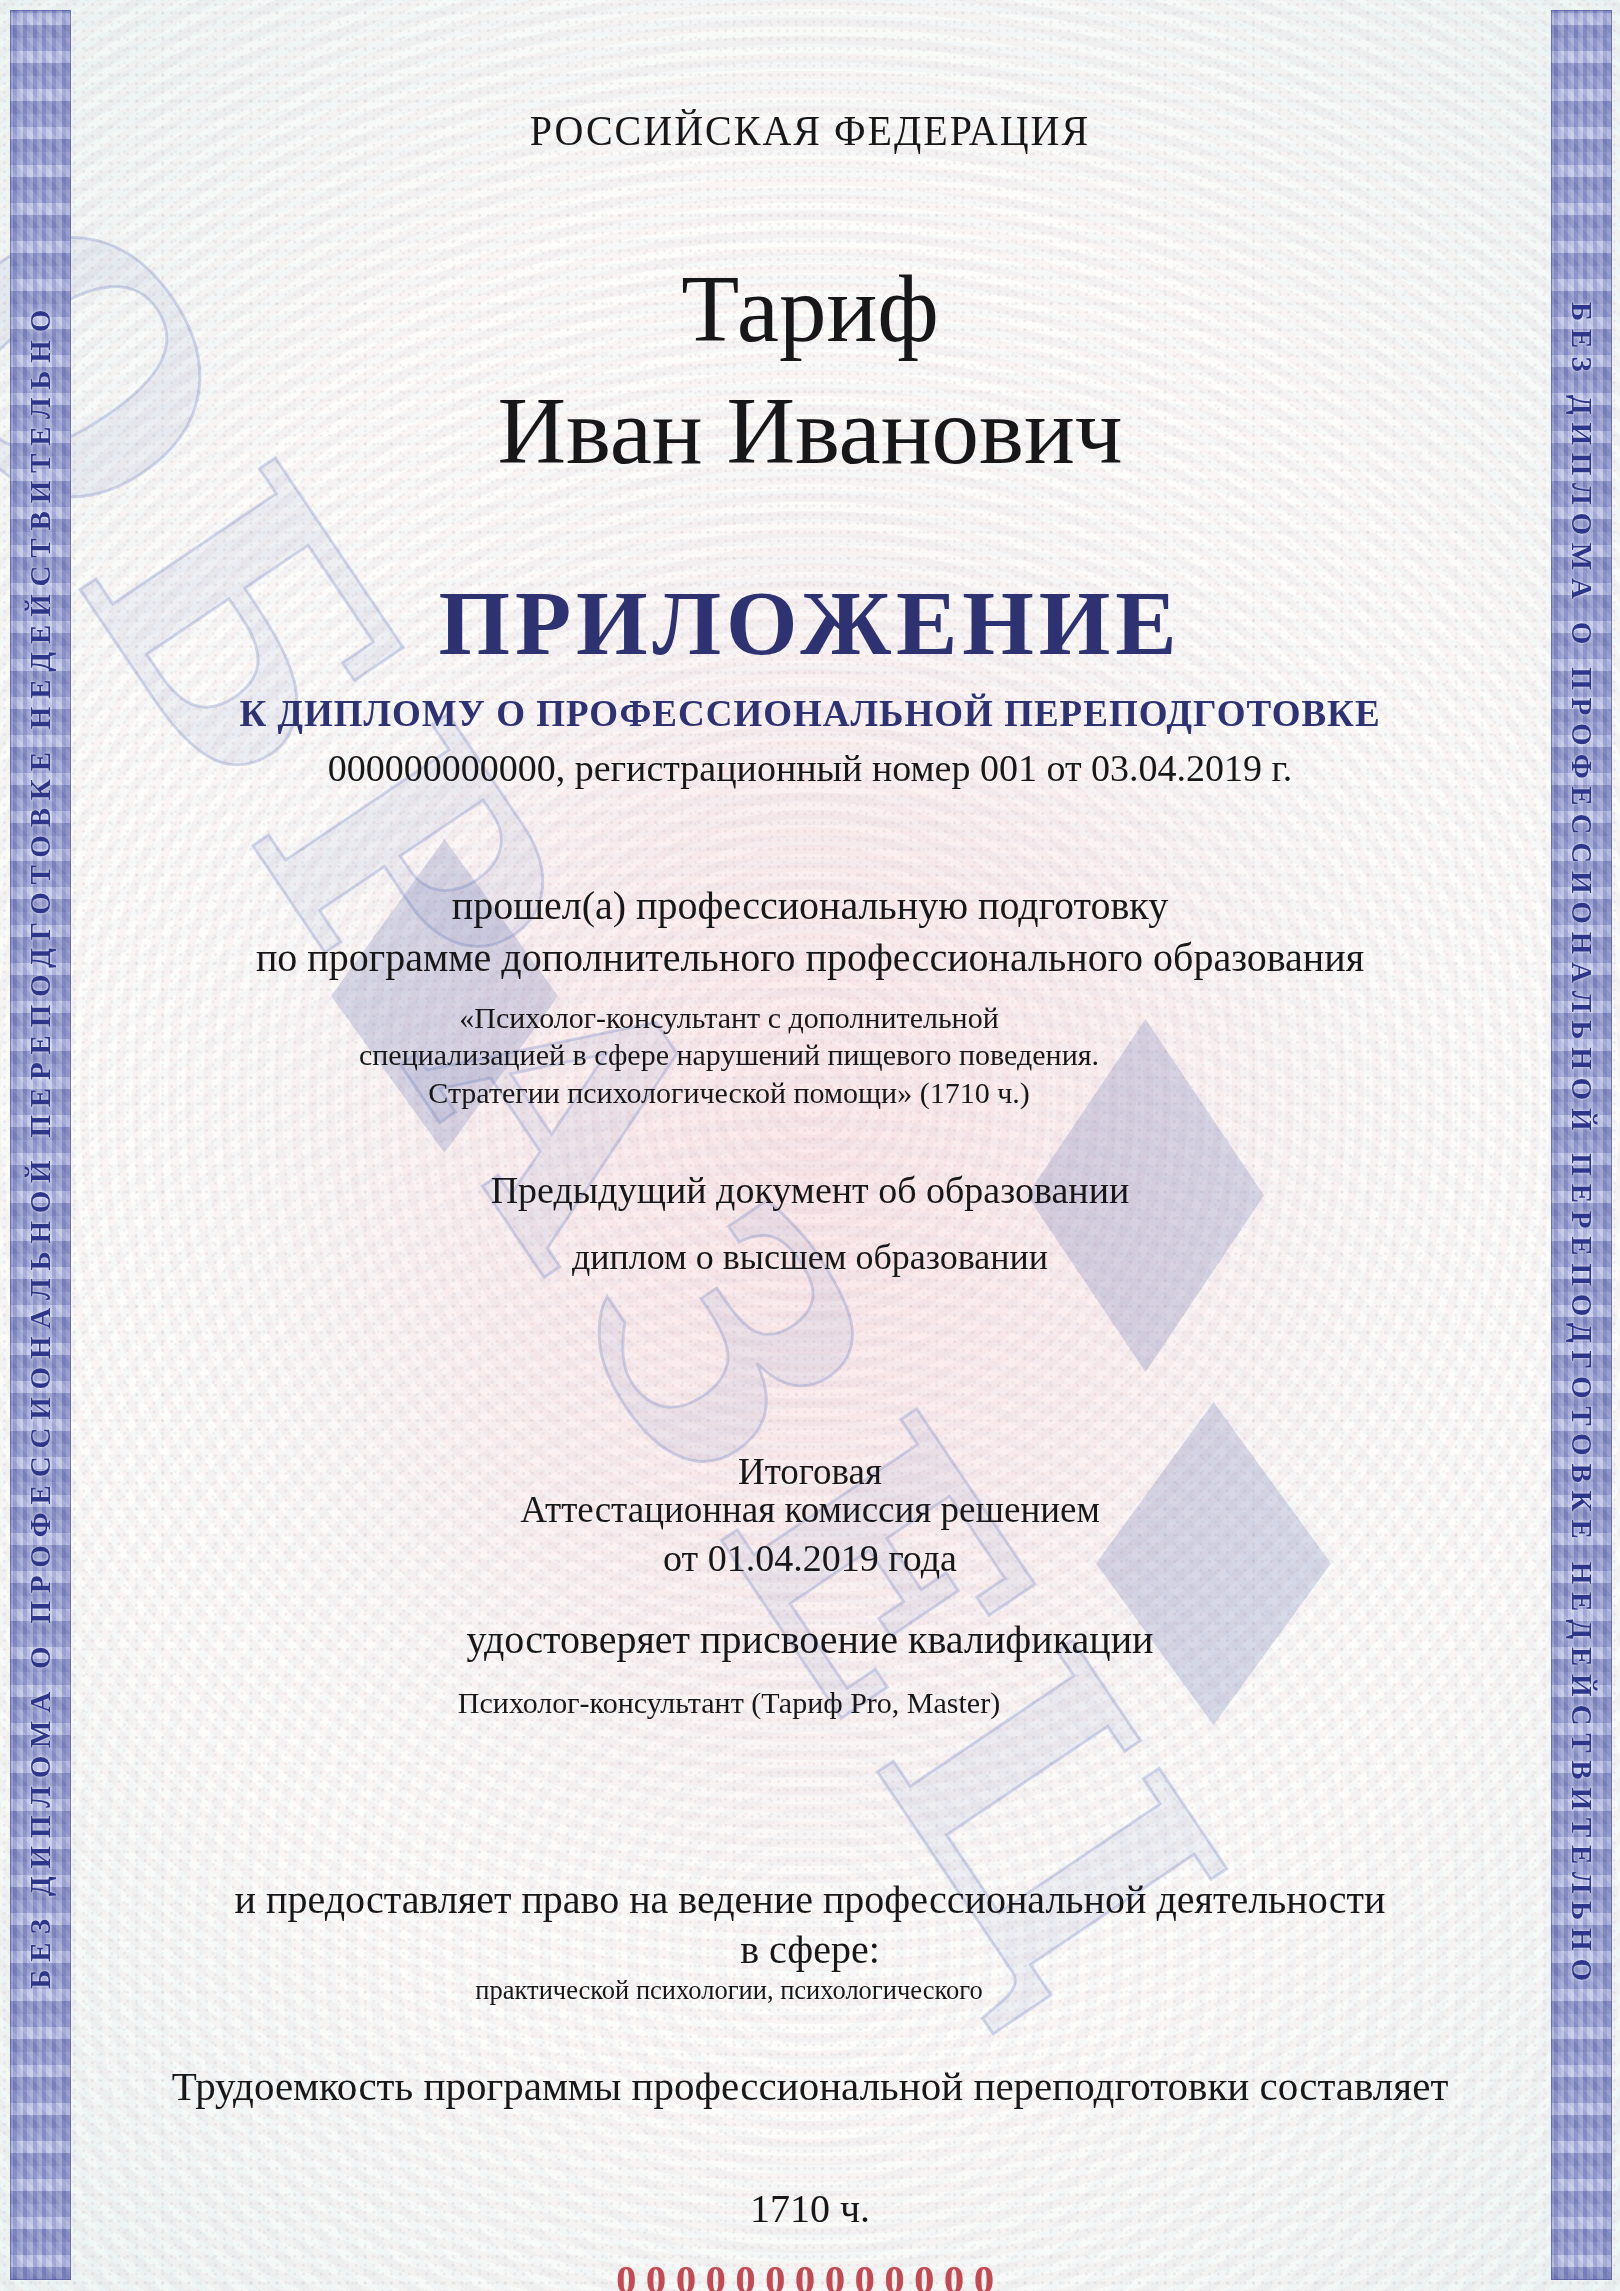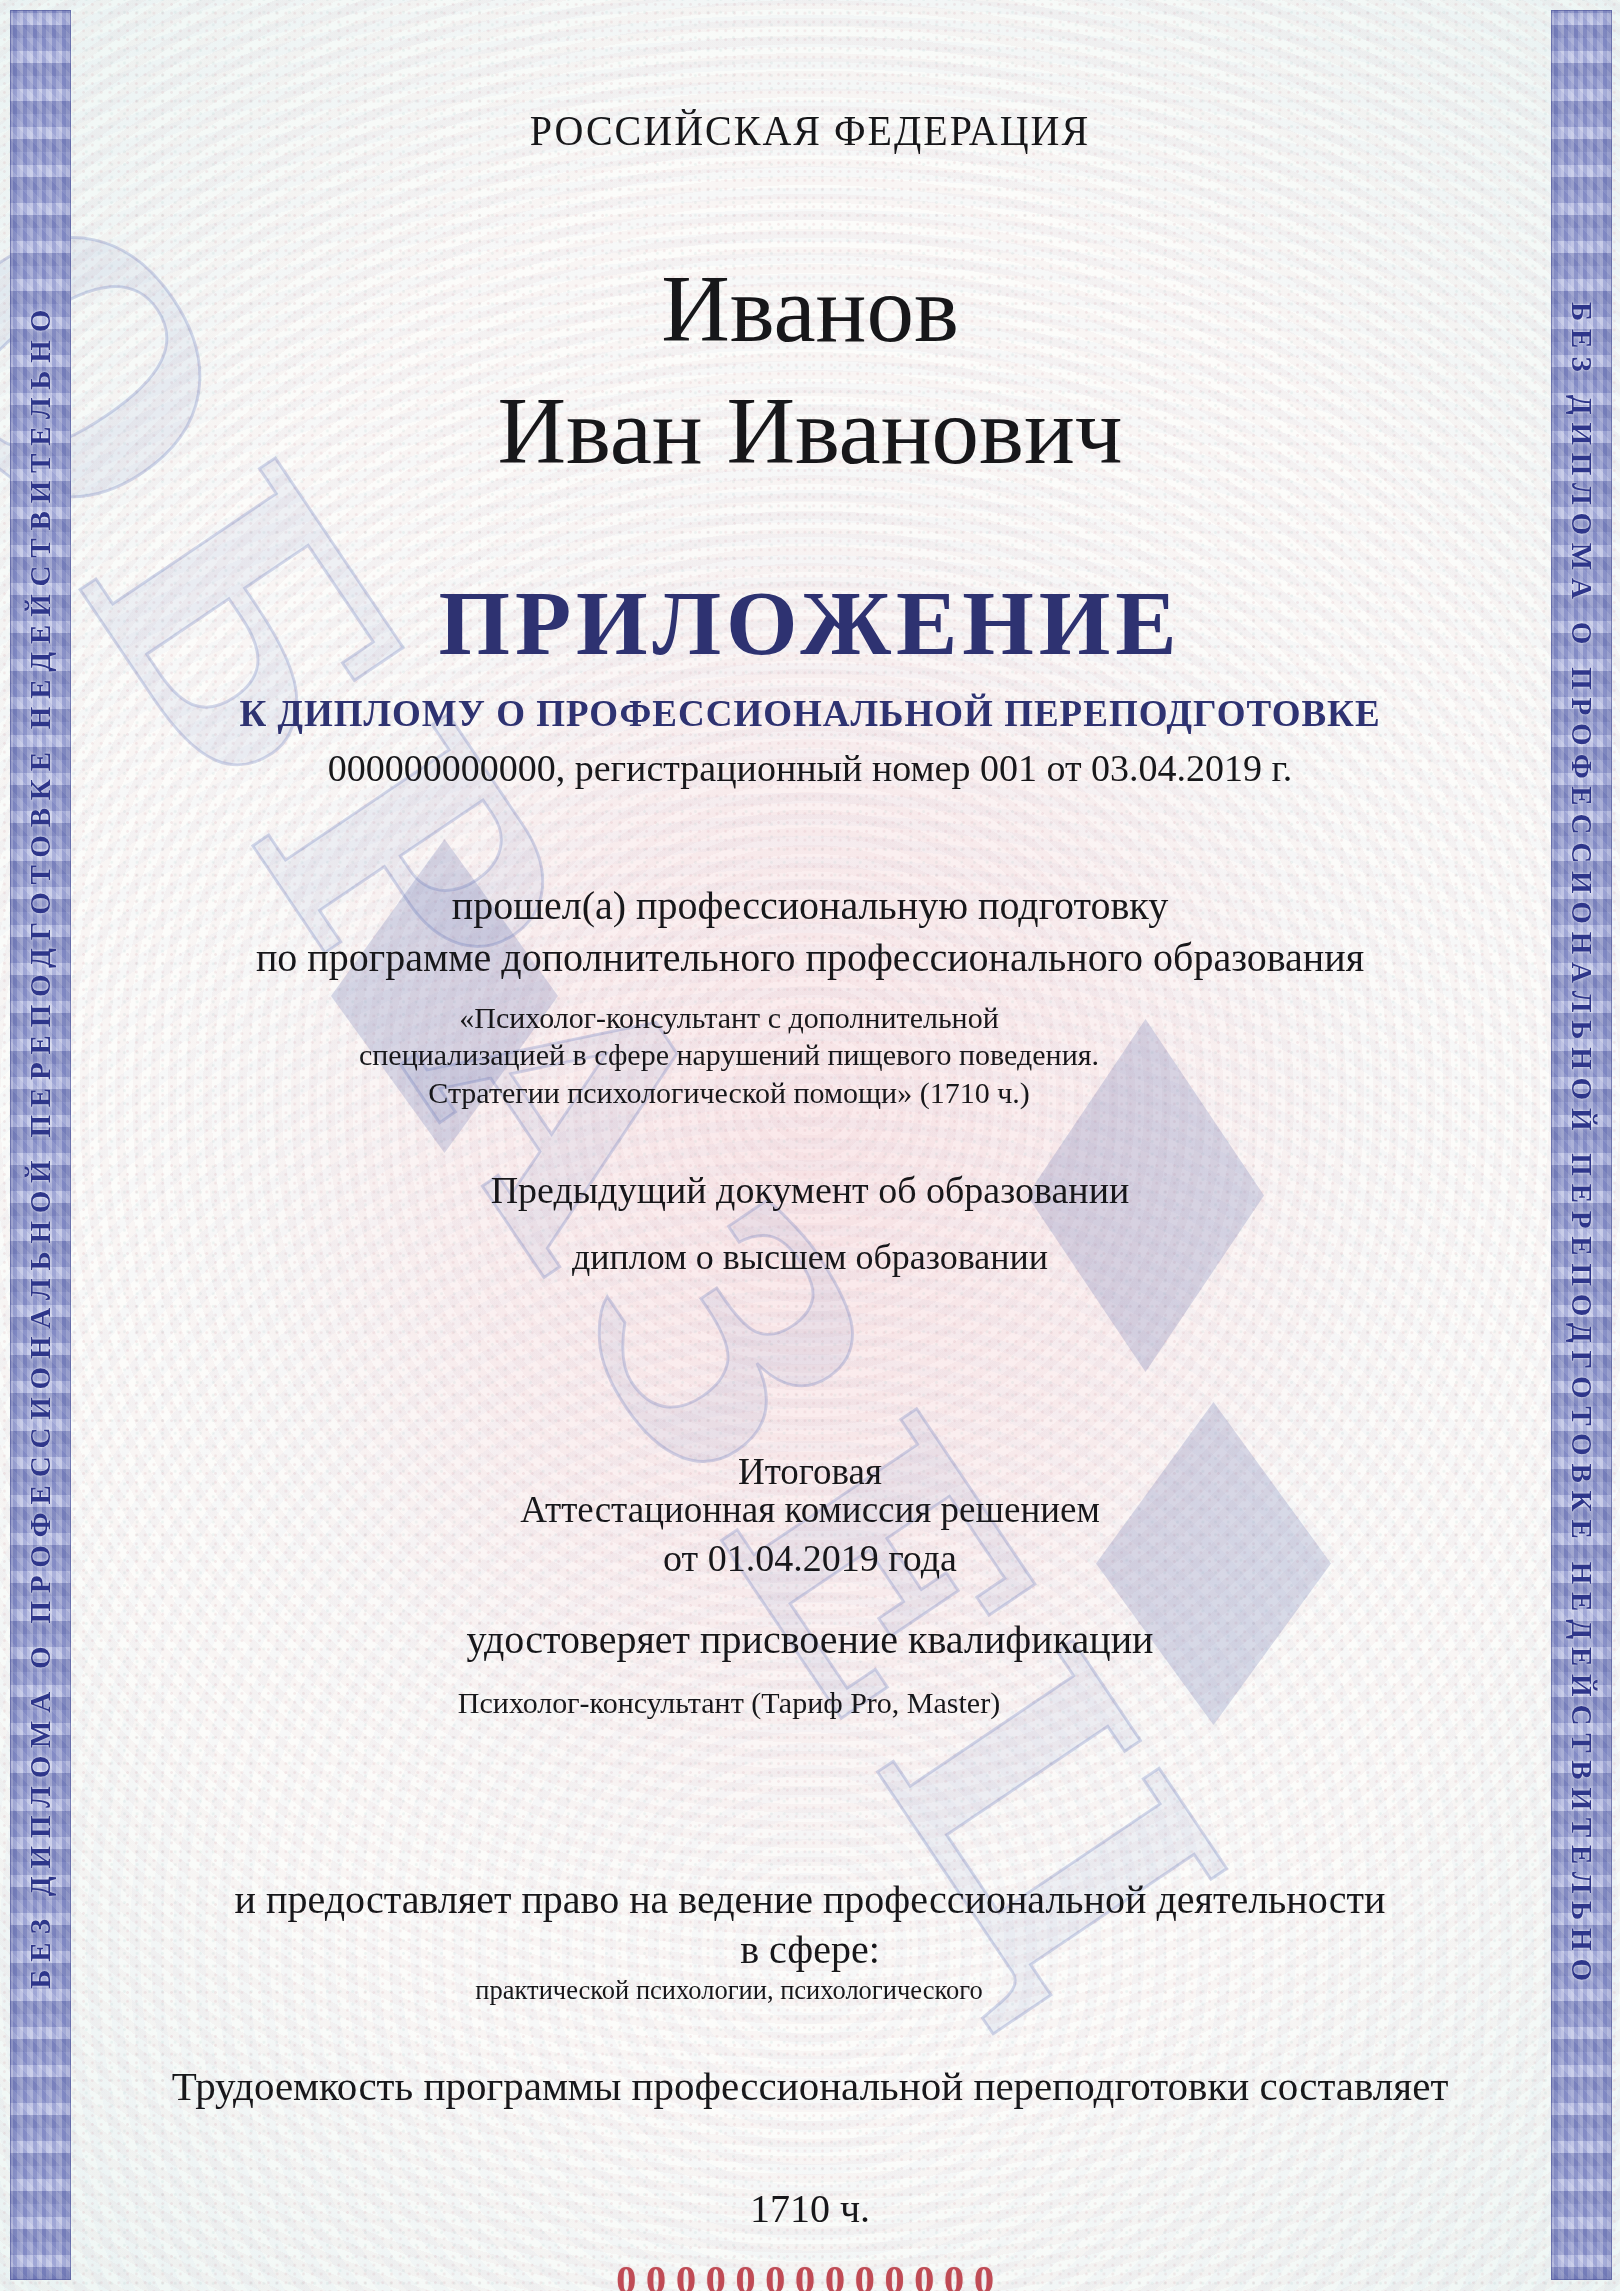--- a/index.html
+++ b/index.html
@@ -123,21 +123,21 @@
     <span class="vtext">БЕЗ ДИПЛОМА О ПРОФЕССИОНАЛЬНОЙ ПЕРЕПОДГОТОВКЕ НЕДЕЙСТВИТЕЛЬНО</span>
   </div>
   <div class="side-border right">
     <span class="vtext">БЕЗ ДИПЛОМА О ПРОФЕССИОНАЛЬНОЙ ПЕРЕПОДГОТОВКЕ НЕДЕЙСТВИТЕЛЬНО</span>
   </div>
 
   <div class="content">
 
     <div class="line l-country">РОССИЙСКАЯ ФЕДЕРАЦИЯ</div>
 
-    <div class="line l-name1">Иванов</div>
+    <div class="line l-name1">Тариф</div>
     <div class="line l-name2">Иван Иванович</div>
 
     <div class="line l-title">ПРИЛОЖЕНИЕ</div>
     <div class="line l-subtitle">К ДИПЛОМУ О ПРОФЕССИОНАЛЬНОЙ ПЕРЕПОДГОТОВКЕ</div>
     <div class="line l-regline">000000000000, регистрационный номер 001 от 03.04.2019 г.</div>
 
     <div class="line l-p1l1">прошел(а) профессиональную подготовку</div>
     <div class="line l-p1l2">по программе дополнительного профессионального образования</div>
 
     <div class="line l-prog1 shift-left">«Психолог-консультант с дополнительной</div>

